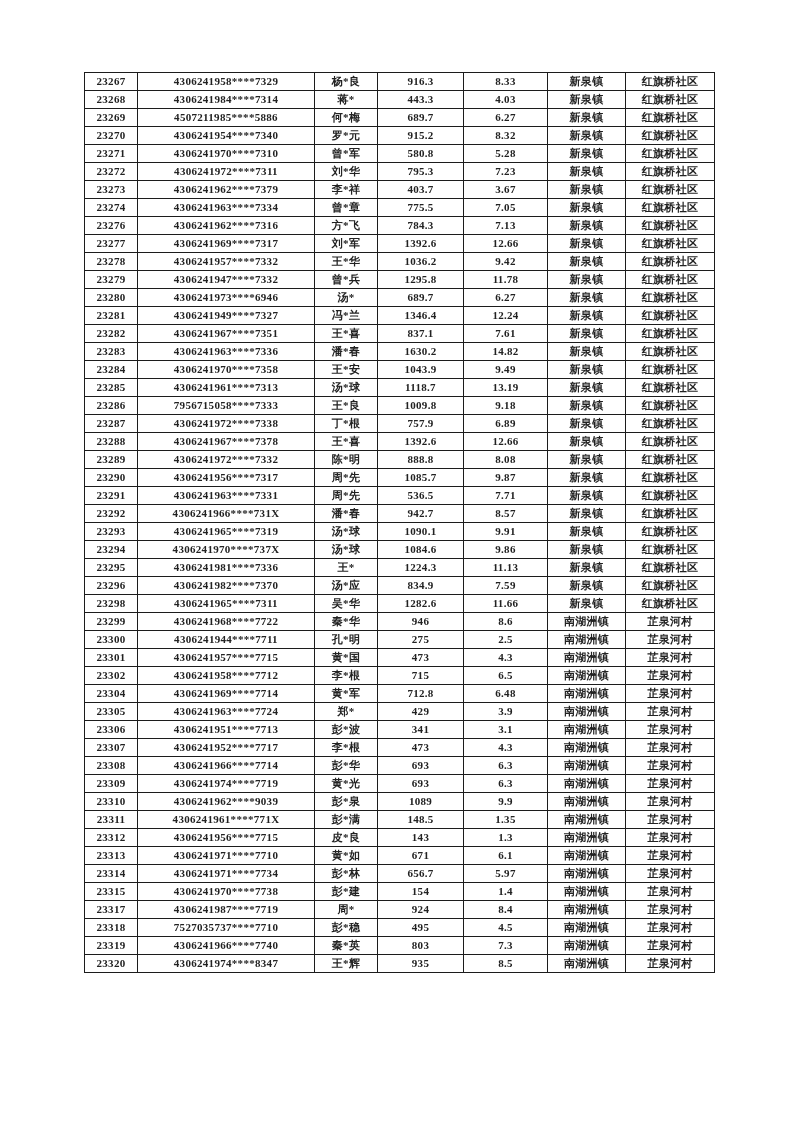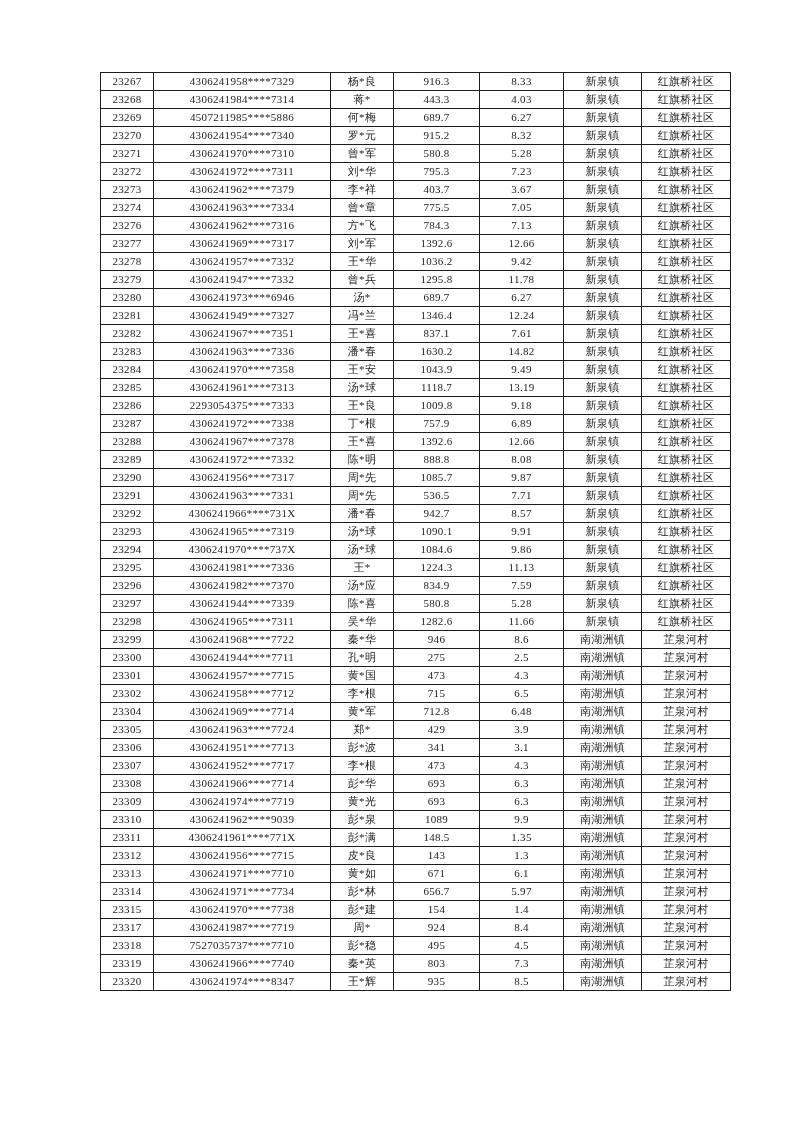--- a/index.html
+++ b/index.html
@@ -16,25 +16,26 @@
   .page {
     position: absolute;
     left: 0; top: 0;
     width: 794px;
     height: 1122px;
     background: #ffffff;
     overflow: hidden;
   }
   table.data-table {
     position: absolute;
-    left: 100px;
+    left: 84px;
     top: 72px;
     width: 631px;
     border-collapse: collapse;
     table-layout: fixed;
+    font-weight: bold;
   }
   table.data-table td {
     border: 1px solid #1c1c1c;
     height: 17px;
     padding: 0 2px;
     text-align: center;
     vertical-align: middle;
     font-size: 11px;
     line-height: 1;
     color: #222222;
@@ -215,21 +216,21 @@
           <td>23285</td>
           <td>4306241961****7313</td>
           <td>汤*球</td>
           <td>1118.7</td>
           <td>13.19</td>
           <td>新泉镇</td>
           <td>红旗桥社区</td>
         </tr>
         <tr>
           <td>23286</td>
-          <td>2293054375****7333</td>
+          <td>7956715058****7333</td>
           <td>王*良</td>
           <td>1009.8</td>
           <td>9.18</td>
           <td>新泉镇</td>
           <td>红旗桥社区</td>
         </tr>
         <tr>
           <td>23287</td>
           <td>4306241972****7338</td>
           <td>丁*根</td>
@@ -313,29 +314,20 @@
         <tr>
           <td>23296</td>
           <td>4306241982****7370</td>
           <td>汤*应</td>
           <td>834.9</td>
           <td>7.59</td>
           <td>新泉镇</td>
           <td>红旗桥社区</td>
         </tr>
         <tr>
-          <td>23297</td>
-          <td>4306241944****7339</td>
-          <td>陈*喜</td>
-          <td>580.8</td>
-          <td>5.28</td>
-          <td>新泉镇</td>
-          <td>红旗桥社区</td>
-        </tr>
-        <tr>
           <td>23298</td>
           <td>4306241965****7311</td>
           <td>吴*华</td>
           <td>1282.6</td>
           <td>11.66</td>
           <td>新泉镇</td>
           <td>红旗桥社区</td>
         </tr>
         <tr>
           <td>23299</td>

